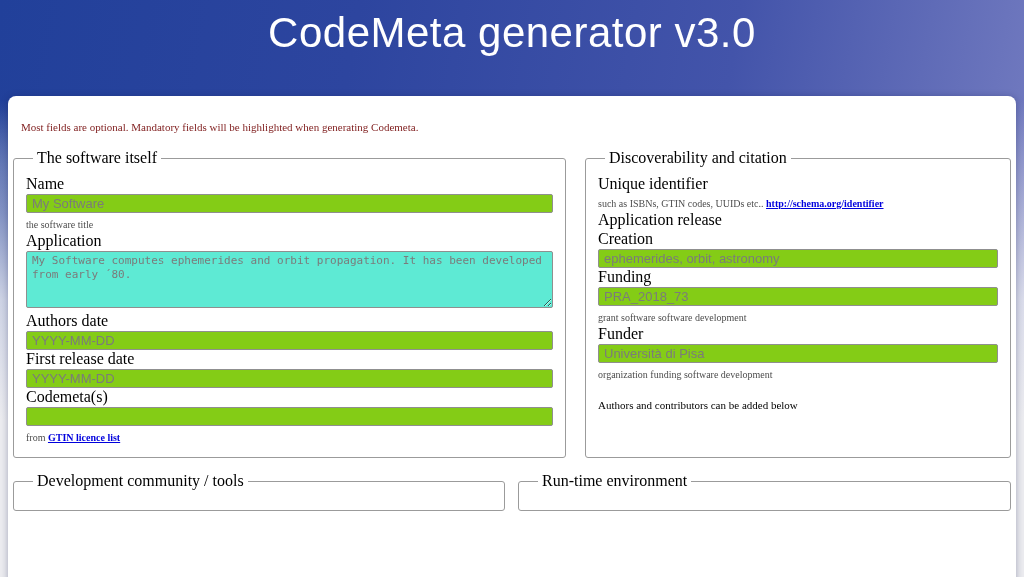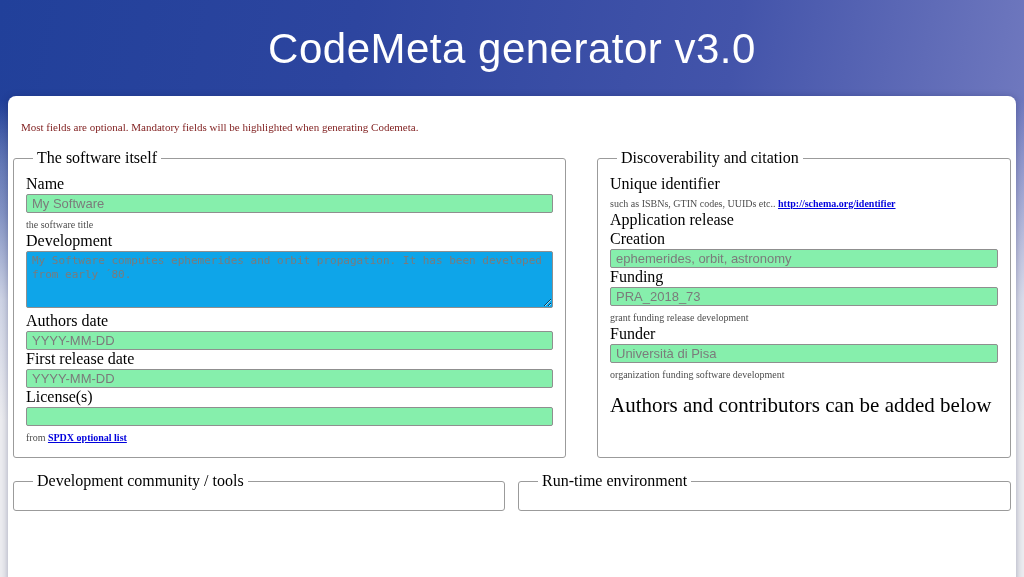--- a/index.html
+++ b/index.html
@@ -12,21 +12,21 @@
     font-family: "Liberation Serif", serif;
     background:
       radial-gradient(ellipse 420px 80px at 10% 28%, rgba(255,255,255,0.10), rgba(255,255,255,0) 70%),
       radial-gradient(ellipse 520px 110px at 40% 92%, rgba(255,255,255,0.07), rgba(255,255,255,0) 70%),
       linear-gradient(to bottom, rgba(236,237,242,0) 100px, rgba(236,237,242,0.85) 300px, #ececf0 420px),
       linear-gradient(100deg, #21409a 0%, #2d459f 32%, #4354aa 66%, #7b82c4 100%);
   }
 
   .page-title {
     position: absolute; top: 0; left: 0; right: 0;
-    margin: 16px;
+    margin: 0;
     text-align: center;
     color: #ffffff;
     font-family: "Liberation Sans", sans-serif;
     font-weight: 400;
     font-size: 42px;
     line-height: 66px;
     letter-spacing: 0.5px;
   }
 
   .card {
@@ -40,21 +40,21 @@
   }
 
   .intro {
     margin: 0 0 0 8px;
     font-size: 11px;
     line-height: 18px;
     color: #7f1d1d;
   }
 
   .row { display: grid; align-items: stretch; }
-  .row-top { margin-top: 13px; grid-template-columns: 553px 1fr; column-gap: 31px; }
+  .row-top { margin-top: 13px; grid-template-columns: 553px 1fr; column-gap: 19px; }
   .row-bottom { margin-top: 14px; grid-template-columns: 492px 1fr; column-gap: 13px; }
 
   fieldset {
     border: 1px solid #9b9b9b;
     border-radius: 3px;
     margin: 0;
     padding: 8px 12px 12px 12px;
     min-inline-size: 0;
   }
   legend {
@@ -76,52 +76,52 @@
 
   input[type="text"] {
     width: 100%;
     height: 19px;
     border: 1px solid #8f8f8f;
     border-radius: 2px;
     padding: 1px 5px;
     font-family: "Liberation Sans", sans-serif;
     font-size: 13px;
     color: #333;
-    background: #86efac;
+    background: #84cc16;
   }
   textarea {
     width: 100%;
     height: 57px;
     border: 1px solid #8f8f8f;
     border-radius: 2px;
     padding: 2px 5px;
     font-family: "DejaVu Sans Mono", monospace;
     font-size: 11px;
     line-height: 14px;
     color: #333;
     resize: both;
-    background: #0ea5e9;
+    background: #5eead4;
   }
   input::placeholder, textarea::placeholder { color: #7b7b7b; opacity: 1; }
 
   .hint {
     margin: 4px 0 0 0;
     font-size: 10px;
     line-height: 15px;
     color: #4d4d4d;
   }
   .hint a, a.hint-link {
     color: #0000dd;
     font-weight: bold;
     text-decoration: underline;
   }
 
   .note {
     margin: 14px 0 0 0;
-    font-size: 21px;
+    font-size: 11px;
     line-height: 18px;
     color: #000;
   }
 </style>
 </head>
 <body>
 
 <h1 class="page-title">CodeMeta generator v3.0</h1>
 
 <div class="card">
@@ -133,39 +133,39 @@
     <fieldset>
       <legend>The software itself</legend>
 
       <div class="field">
         <label class="field-label">Name</label>
         <input type="text" placeholder="My Software" style="">
         <p class="hint">the software title</p>
       </div>
 
       <div class="field">
-        <label class="field-label">Development</label>
+        <label class="field-label">Application</label>
         <textarea placeholder="My Software computes ephemerides and orbit propagation. It has been developed
 from early ´80." style=""></textarea>
       </div>
 
       <div class="field">
         <label class="field-label">Authors date</label>
         <input type="text" placeholder="YYYY-MM-DD" style="">
       </div>
 
       <div class="field">
         <label class="field-label">First release date</label>
         <input type="text" placeholder="YYYY-MM-DD" style="">
       </div>
 
       <div class="field">
-        <label class="field-label">License(s)</label>
+        <label class="field-label">Codemeta(s)</label>
         <input type="text" style="">
-        <p class="hint"><span>from </span><a href="#" class="hint-link">SPDX optional list</a></p>
+        <p class="hint"><span>from </span><a href="#" class="hint-link">GTIN licence list</a></p>
       </div>
     </fieldset>
 
     <fieldset>
       <legend>Discoverability and citation</legend>
 
       <div class="field">
         <label class="field-label">Unique identifier</label>
         <p class="hint"><span>such as ISBNs, GTIN codes, UUIDs etc.. </span><a href="#" class="hint-link">http://schema.org/identifier</a></p>
       </div>
@@ -175,21 +175,21 @@
       </div>
 
       <div class="field">
         <label class="field-label">Creation</label>
         <input type="text" placeholder="ephemerides, orbit, astronomy" style="">
       </div>
 
       <div class="field">
         <label class="field-label">Funding</label>
         <input type="text" placeholder="PRA_2018_73" style="">
-        <p class="hint">grant funding release development</p>
+        <p class="hint">grant software software development</p>
       </div>
 
       <div class="field">
         <label class="field-label">Funder</label>
         <input type="text" placeholder="Università di Pisa" style="">
         <p class="hint">organization funding software development</p>
       </div>
 
       <p class="note">Authors and contributors can be added below</p>
     </fieldset>

